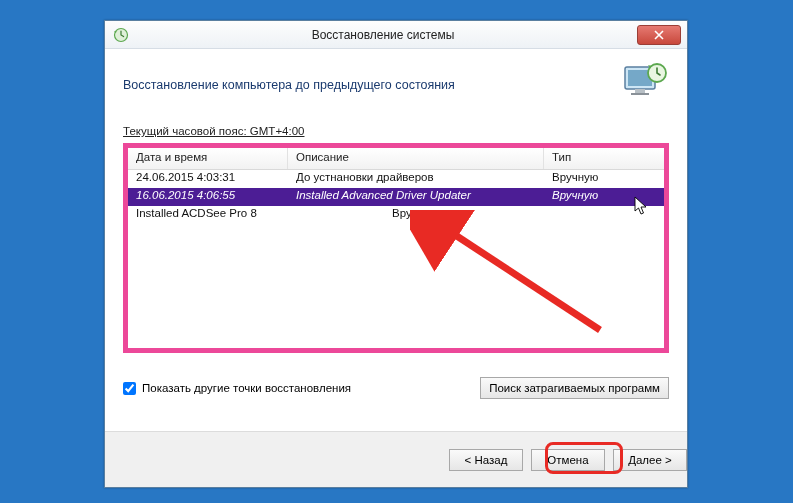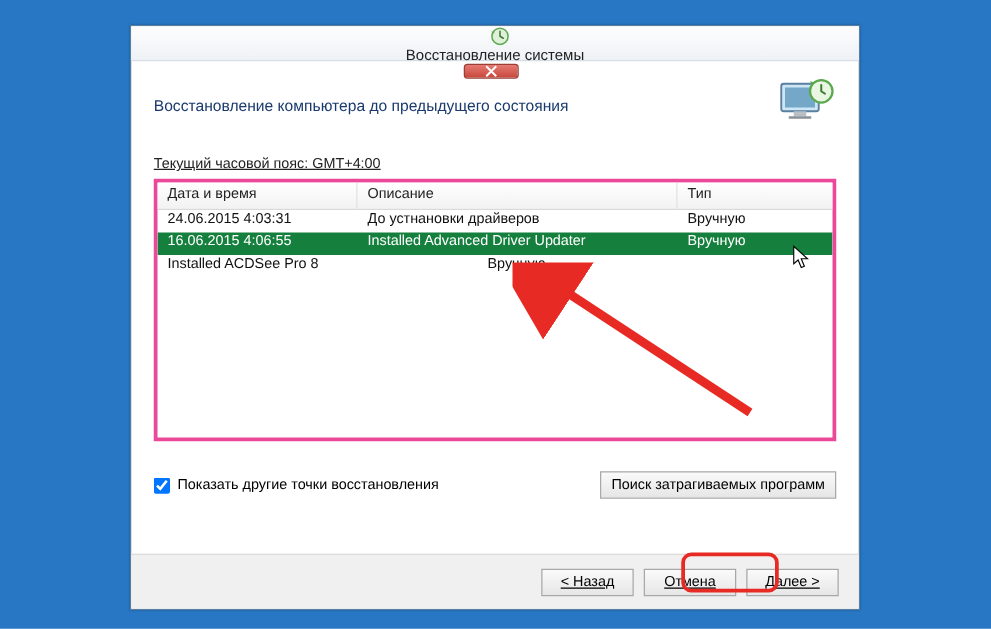--- a/index.html
+++ b/index.html
@@ -7,68 +7,67 @@
 
 .window {
   position: absolute; left: 104px; top: 20px; width: 584px; height: 468px;
   background: #fff; border: 1px solid #5a7fa0;
   box-shadow: 0 0 2px rgba(0,0,0,.3);
 }
 .titlebar {
   height: 28px; background: linear-gradient(#fdfdfd,#eef2f6);
   border-bottom: 1px solid #d6dde5; display: flex; align-items: center;
   position: relative;
-  flex-direction: column;
 }
 .titlebar-icon { width: 16px; height: 16px; margin-left: 8px; display:inline-block; }
 .titlebar-title { flex:1; text-align:center; font-size:12px; color:#222; }
 .close-btn {
   width: 44px; height: 20px; margin-right: 6px;
   background: linear-gradient(#e67a72,#c8483c);
   border: 1px solid #9a3e36; border-radius: 3px;
   display:flex; align-items:center; justify-content:center;
   cursor:pointer;
 }
 .close-btn svg { width:10px; height:10px; }
 
 .content { padding: 12px 18px 0 18px; }
 .header-row { display:flex; align-items:center; justify-content:space-between; margin-bottom: 20px;}
 .header-text { font-size:12.5px; color:#1a3a6e; padding-top:4px; }
 .header-icon { width:48px; height:44px; }
 
 .tz-label { font-size:11.5px; color:#222; margin-bottom:6px;text-decoration:underline; }
 
-.table-wrap { border:3px solid #ec4899; height:210px; background:#fff; overflow:hidden; }
+.table-wrap { border:5px solid #ec4899; height:210px; background:#fff; overflow:hidden; }
 .table-header { display:flex; background:linear-gradient(#fff,#f2f2f2); border-bottom:1px solid #d9d9d9; height:22px; }
 .th { font-size:11.5px; color:#222; padding:3px 8px; border-right:1px solid #e2e2e2; }
 .th:last-child{border-right:none;}
 .col-date { width:160px; }
 .col-desc { width:256px; }
 .col-type { flex:1; }
 
 .tr { display:flex; height:18px; font-size:11.5px; color:#111; }
-.tr.selected { background:#15803d; color:#fff; }
+.tr.selected { background:#4c1d95; color:#fff;font-style:italic; }
 .td { padding:1px 8px; white-space:nowrap; overflow:hidden; }
 
 .below-table { display:flex; justify-content:space-between; align-items:center; margin-top:24px; }
 .checkbox-row { display:flex; align-items:center; gap:6px; font-size:11.5px; }
 .checkbox-row input { width:13px; height:13px; }
 
 .btn {
   font-size:11.5px; padding:2px 10px; min-width:74px; height:22px;
   background:linear-gradient(#fafafa,#e6e6e6);
   border:1px solid #a8a8a8; border-radius:0; cursor:pointer;
   display:inline-flex; align-items:center; justify-content:center;
 }
 .btn.wide { padding:2px 8px; }
 
 .footer {
-  position:absolute; bottom:0; left:0; right:0; height:44px;
+  position:absolute; bottom:0; left:0; right:0; height:56px;
   border-top:1px solid #dcdcdc; background:#f0f0f0;
-  display:flex; align-items:center; justify-content:flex-end; gap:8px; padding-right:16px;text-decoration:underline;
+  display:flex; align-items:center; justify-content:flex-end; gap:8px; padding-right:0;
 }
 
 .highlight-ring {
   position:absolute; border:3px solid #e82a24; border-radius:8px;
   pointer-events:none;
 }
 .arrow {
   position:absolute; pointer-events:none;
 }
 .cursor {

